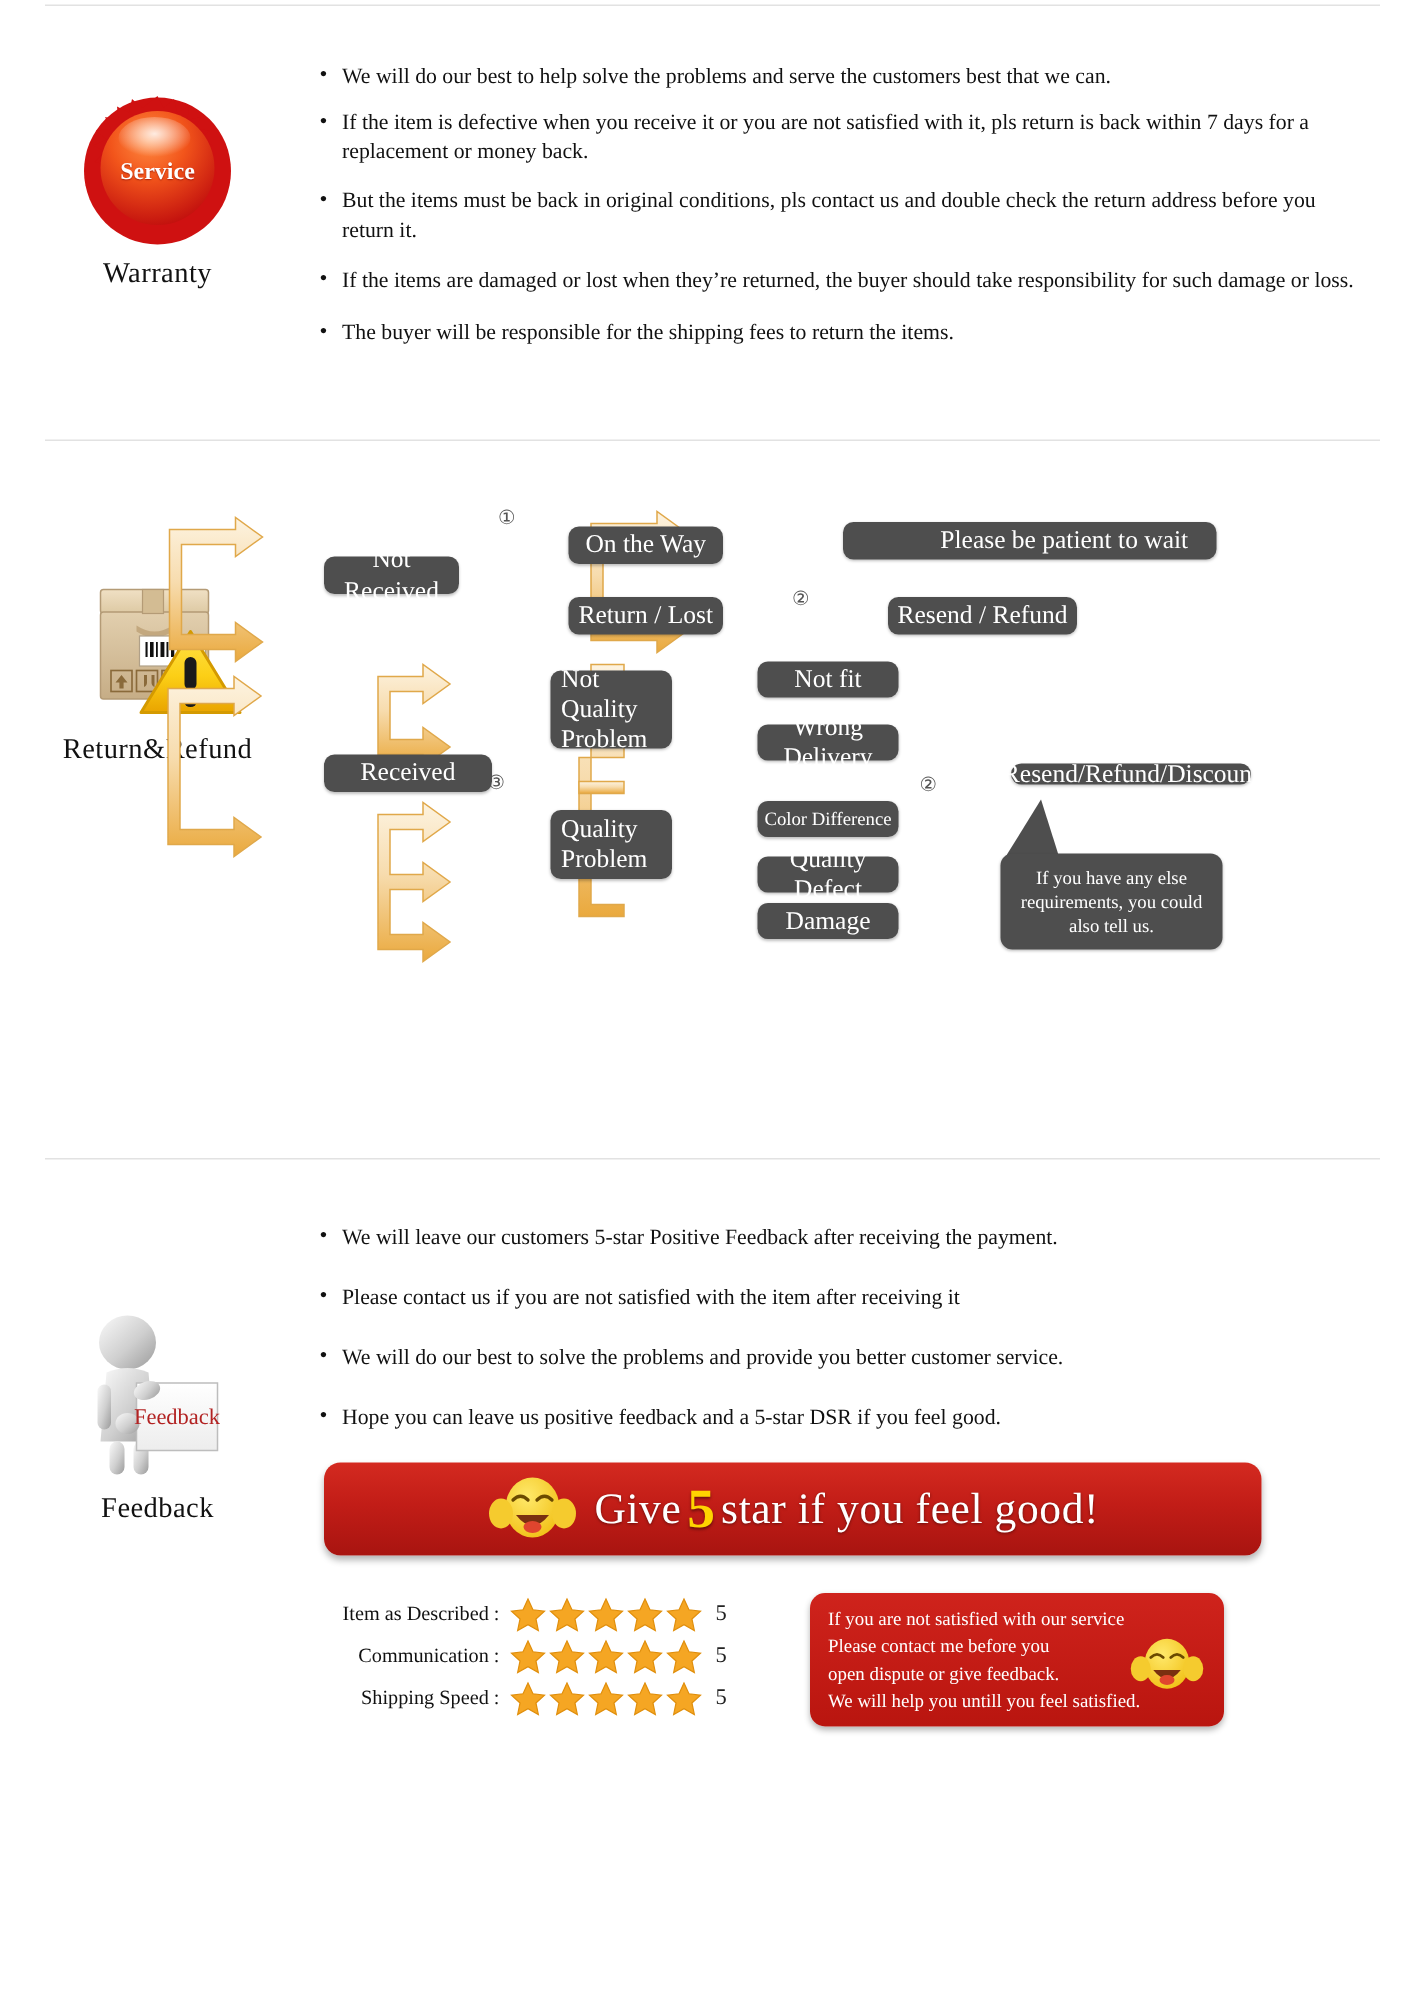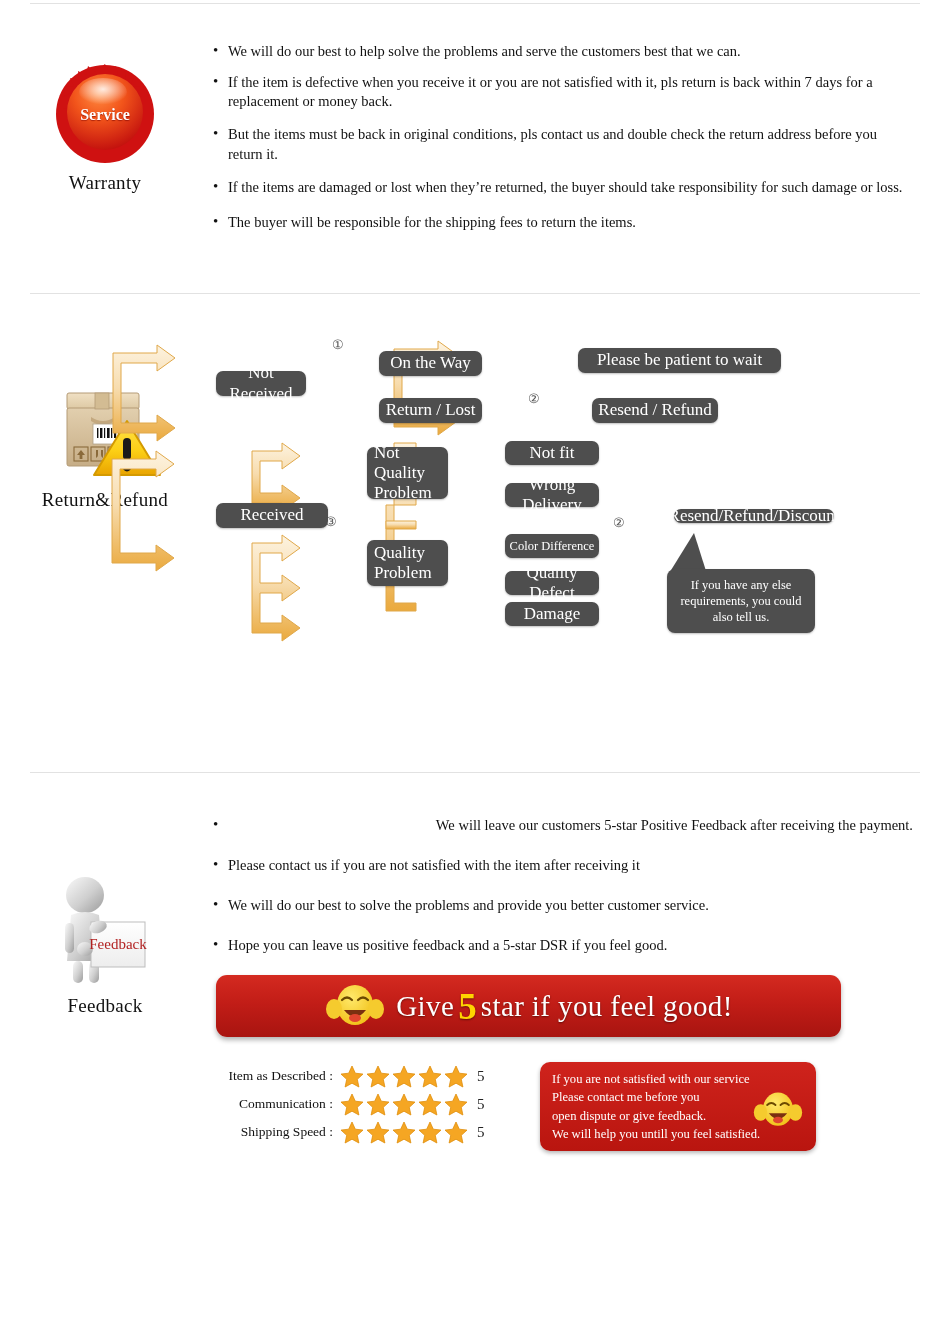--- a/index.html
+++ b/index.html
@@ -189,21 +189,21 @@
     </svg>
 
     <div class="circnum" style="left:332px;top:6px;">①</div>
     <div class="circnum" style="left:528px;top:60px;">②</div>
     <div class="circnum" style="left:325px;top:183px;">③</div>
     <div class="circnum" style="left:613px;top:184px;">②</div>
 
     <div class="node" style="left:216px;top:40px;width:90px;height:25px;">Not Received</div>
     <div class="node" style="left:379px;top:20px;width:103px;height:25px;">On the Way</div>
     <div class="node" style="left:379px;top:67px;width:103px;height:25px;">Return / Lost</div>
-    <div class="node" style="left:578px;top:17px;width:203px;height:25px;">Please be patient to wait</div>
+    <div class="node" style="left:562px;top:17px;width:203px;height:25px;padding-left:46px;">Please be patient to wait</div>
     <div class="node" style="left:592px;top:67px;width:126px;height:25px;">Resend / Refund</div>
 
     <div class="node" style="left:216px;top:172px;width:112px;height:25px;">Received</div>
     <div class="node left" style="left:367px;top:116px;width:74px;height:52px;white-space:pre-line;"><span>Not
 Quality
 Problem</span></div>
     <div class="node left" style="left:367px;top:209px;width:74px;height:46px;white-space:pre-line;"><span>Quality
 Problem</span></div>
 
     <div class="node" style="left:505px;top:110px;width:94px;height:24px;text-align:center;">Not fit</div>
@@ -246,21 +246,21 @@
         <rect x="46" y="47" width="54" height="45" fill="url(#sg)" stroke="#bdbdbd" stroke-width="1"></rect>
         <ellipse cx="53" cy="52" rx="9" ry="6" fill="url(#pg)" transform="rotate(-18 53 52)"></ellipse>
         <ellipse cx="40" cy="74" rx="8" ry="7" fill="url(#pg)"></ellipse>
         <text x="73" y="74" font-family="Liberation Serif, serif" font-size="15" fill="#b22222" text-anchor="middle">Feedback</text>
       </svg>
     </div>
     <div class="iconcaption" style="margin-top:10px;">Feedback</div>
   </div>
 
   <ul class="bullets" style="top:44px;">
-    <li style="margin-bottom:21px;text-align:right;">We will leave our customers 5-star Positive Feedback after receiving the payment.</li>
+    <li style="margin-bottom:21px;">We will leave our customers 5-star Positive Feedback after receiving the payment.</li>
     <li style="margin-bottom:21px;">Please contact us if you are not satisfied with the item after receiving it</li>
     <li style="margin-bottom:21px;">We will do our best to solve the problems and provide you better customer service.</li>
     <li>Hope you can leave us positive feedback and a 5-star DSR if you feel good.</li>
   </ul>
 
   <div class="banner" style="top:203px;">
     <svg width="62" height="48" viewBox="0 0 62 48" style="margin-right:10px;">
       <defs>
         <radialGradient id="fg" cx="40%" cy="32%" r="70%">
           <stop offset="0%" stop-color="#ffe96b"></stop>

